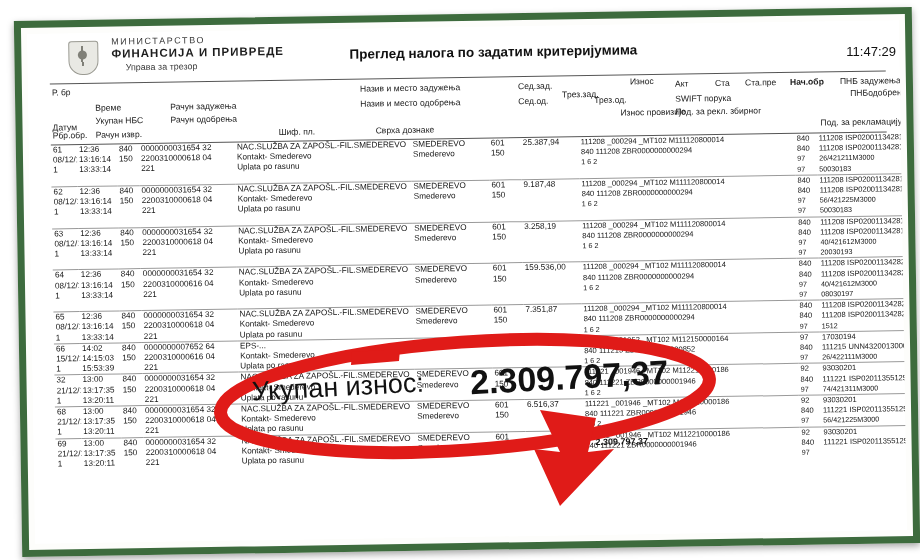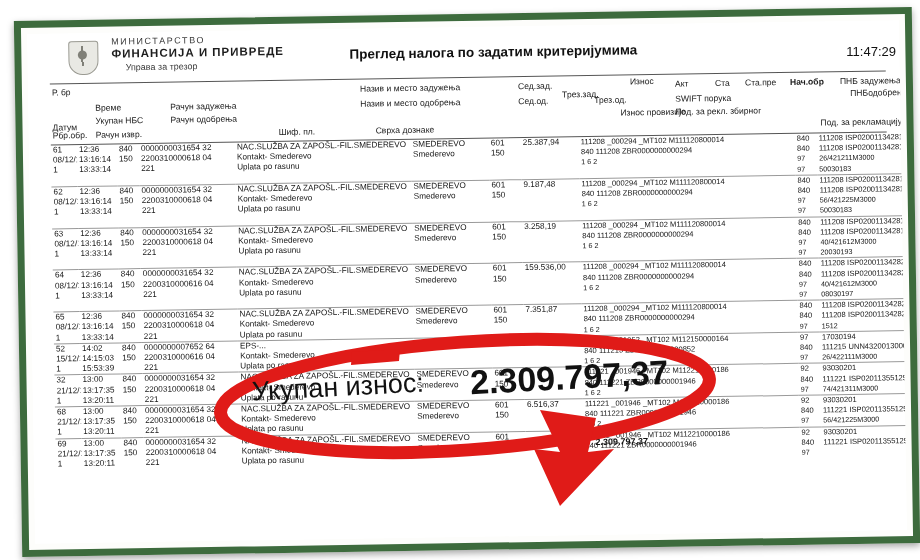--- a/index.html
+++ b/index.html
@@ -536,21 +536,21 @@
               <td>221</td>
               <td>Uplata po rasunu</td>
               <td></td>
               <td></td>
               <td></td>
               <td class="tiny">1   6         2</td>
               <td class="tiny">97</td>
               <td class="tiny">1512</td>
             </tr>
             <tr class="grp-sep">
-              <td>52</td>
+              <td>66</td>
               <td>14:02</td>
               <td>840</td>
               <td>0000000007652 64</td>
               <td>EPS-...</td>
               <td></td>
               <td></td>
               <td></td>
               <td class="small">111215 _001952 _MT102 M112150000164</td>
               <td class="small">97</td>
               <td class="small">17030194</td>

